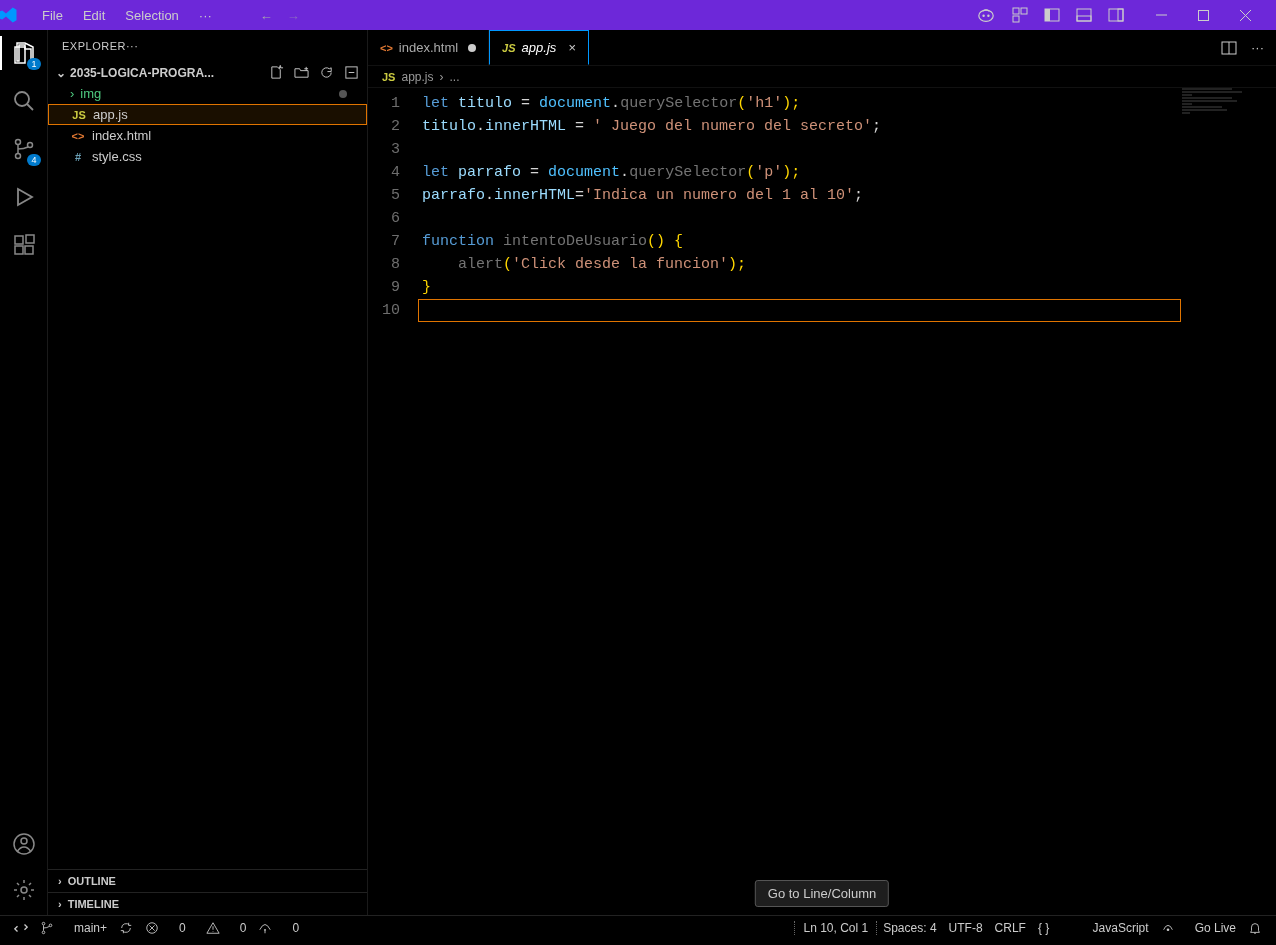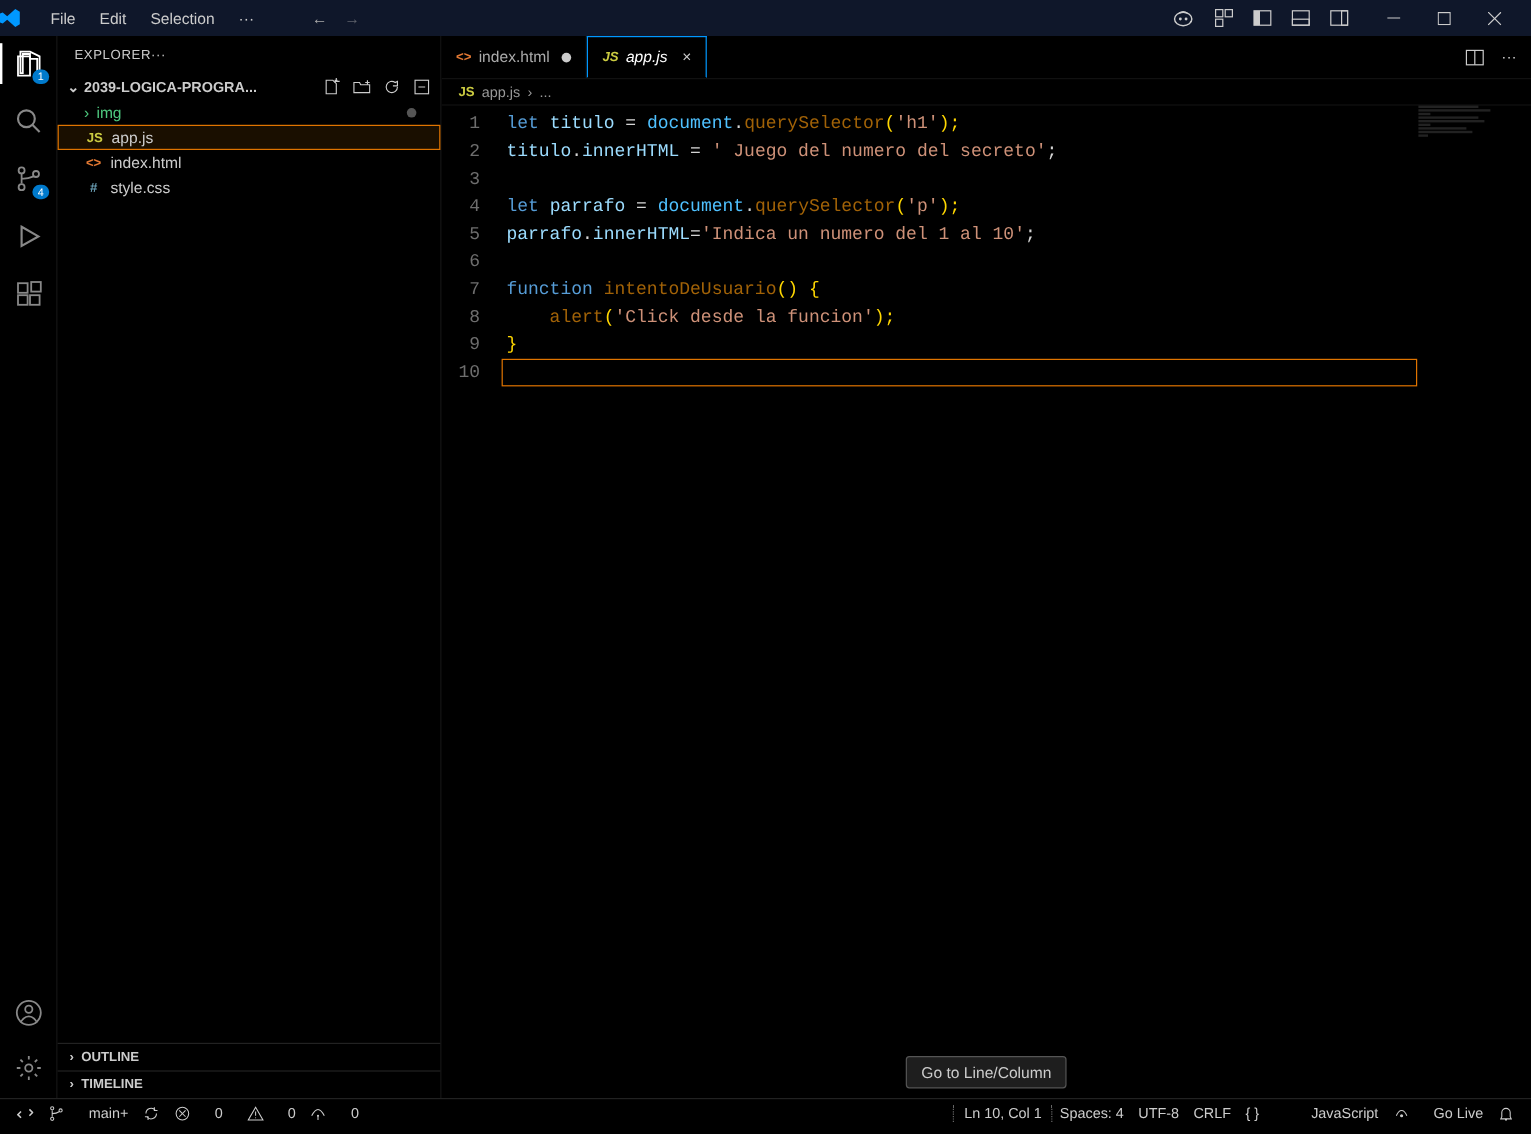--- a/index.html
+++ b/index.html
@@ -10,21 +10,21 @@
   font-size: 13px; color: #cccccc;
   overflow: hidden;
   position: relative;
 }
 
 
 .titlebar {
   height: 30px;
   display: flex;
   align-items: center;
-  background: #0f172a;
+  background: #6d28d9;
   position: relative;
 }
 .titlebar .logo { width: 34px; text-align:center; color:#0098ff; font-weight:bold; }
 .titlebar .menus { display:flex; gap:4px; }
 .titlebar .menu-item { padding:4px 8px; cursor:default; }
 .titlebar .nav { margin-left:40px; display:flex; gap:14px; color:#aaa; }
 .titlebar .search {
   position:absolute; left:50%; transform:translateX(-50%);
   width:300px; height:22px; border:1px solid #333; border-radius:5px;
   display:flex; align-items:center; justify-content:center; color:#ccc;
@@ -93,21 +93,21 @@
 .breadcrumb { height:22px; display:flex; align-items:center; gap:6px; padding:0 14px; color:#999; font-size:12px; border-bottom:1px solid #111;}
 .breadcrumb .icon.js { color:#cbcb41; font-size:11px; font-weight:bold;}
 
 .code-area { flex:1; display:flex; font-family:Consolas,"Courier New",monospace; font-size:15px; position:relative;}
 .gutter { width:48px; text-align:right; padding:4px 16px 0 0; color:#6e6e6e; line-height:23px;}
 .code { flex:1; padding:4px 0 0 6px; line-height:23px; white-space:pre; }
 .code .kw { color:#569cd6; }
 .code .var { color:#9cdcfe; }
 .code .prop { color:#9cdcfe; }
 .code .obj { color:#4fc1ff; }
-.code .fn { color:#a16207; }
+.code .fn { color:#737373; }
 .code .str { color:#ce9178; }
 .code .pn { color:#d4d4d4; }
 .code .brace { color:#ffd700; }
 .highlight-line {
   position:absolute; left:50px; right:95px;
   border:1px solid #e07400; height:23px;
   pointer-events:none;
 }
 
 .minimap { position:absolute; right:14px; top:0; width:80px; height:100%; opacity:0.5;}
@@ -261,21 +261,21 @@
     </div>
   </div>
 
   <div class="sidebar">
     <div class="sidebar-header">
       <span>EXPLORER</span>
       <span>···</span>
     </div>
     <div class="folder-header">
       <span>⌄</span>
-      <span>2039-LOGICA-PROGRA...</span>
+      <span>2035-LOGICA-PROGRA...</span>
       <div class="actions">
         <span>
             <svg width="15" height="15" viewBox="0 0 16 16">
               <path d="M3 2h6l3 3v9H3z" stroke="#ccc" fill="none"></path>
               <path d="M12 0v3h3M13 2h-2v2" stroke="#ccc" fill="none"></path>
             </svg>
           </span>
         <span>
             <svg width="15" height="15" viewBox="0 0 16 16">
               <path d="M1 4h5l1 2h8v7H1z" stroke="#ccc" fill="none"></path>

